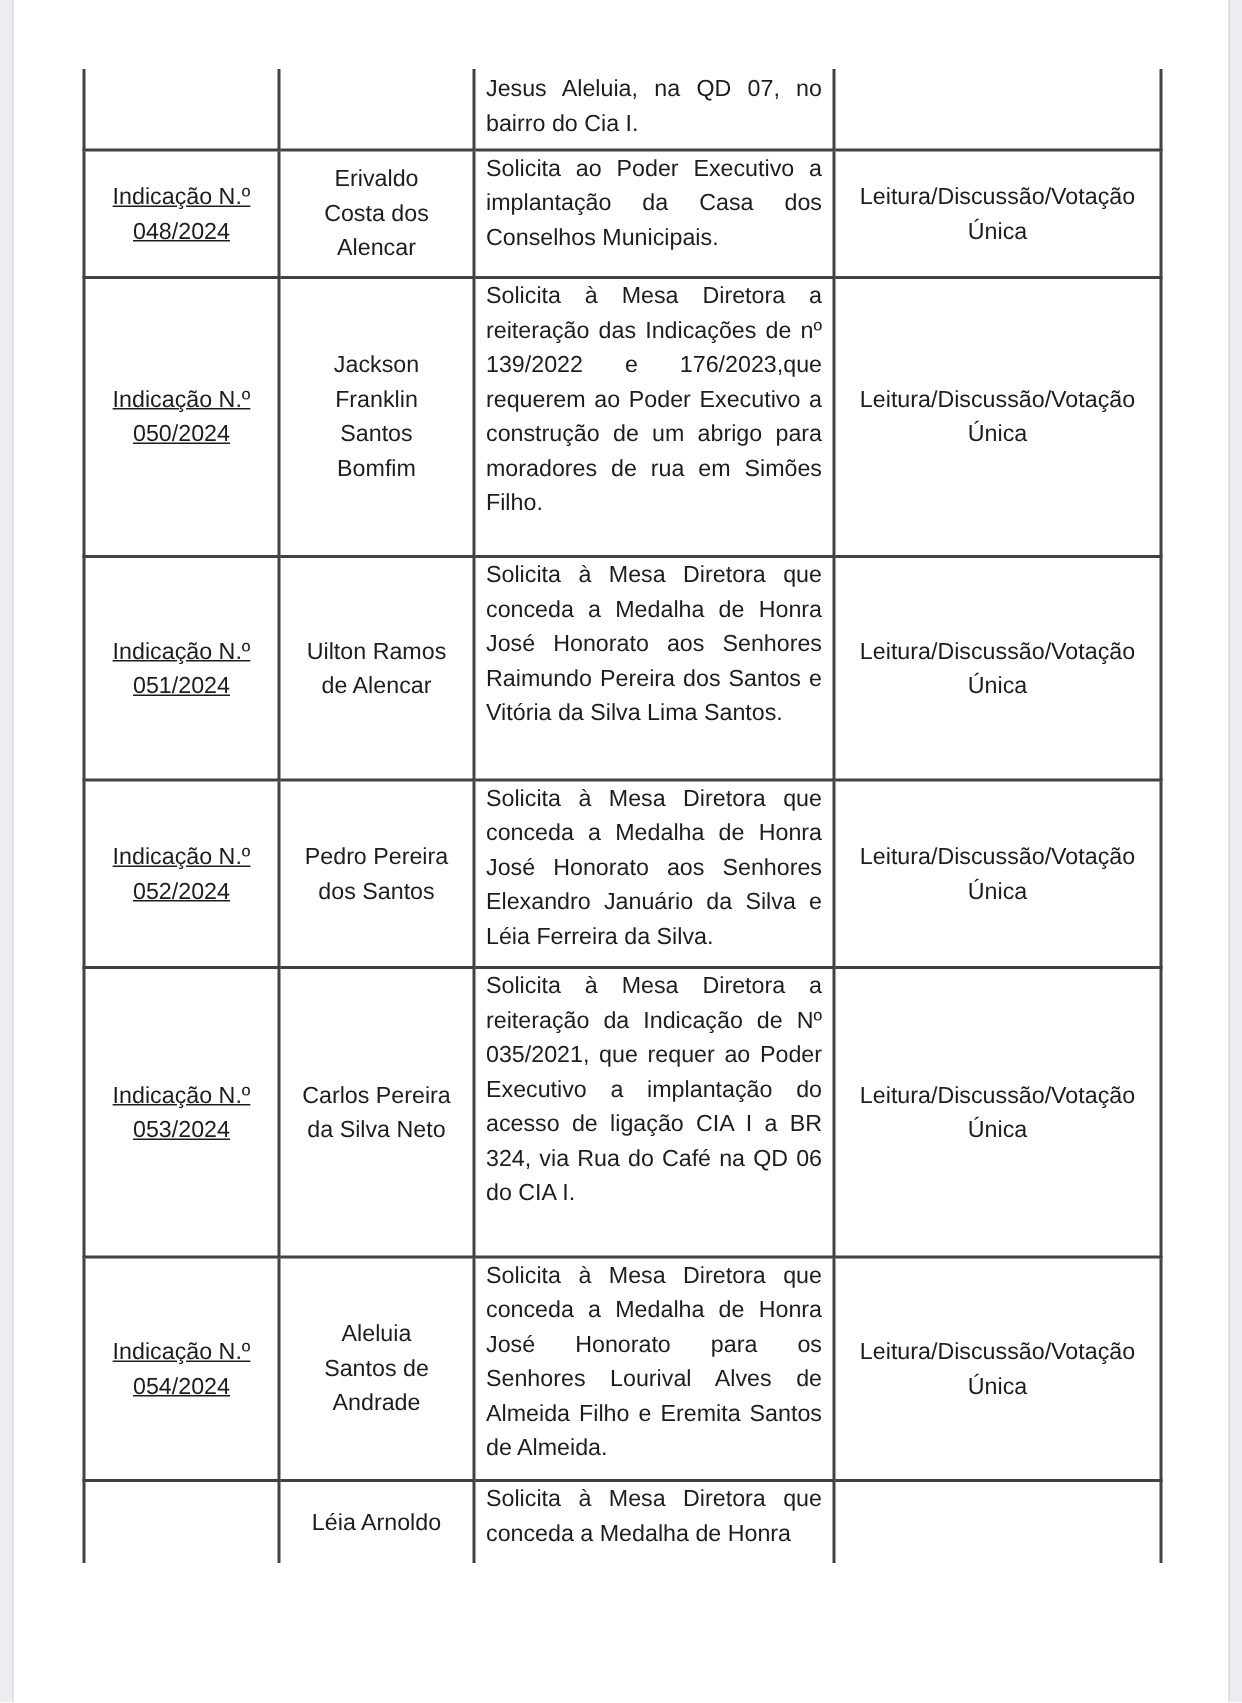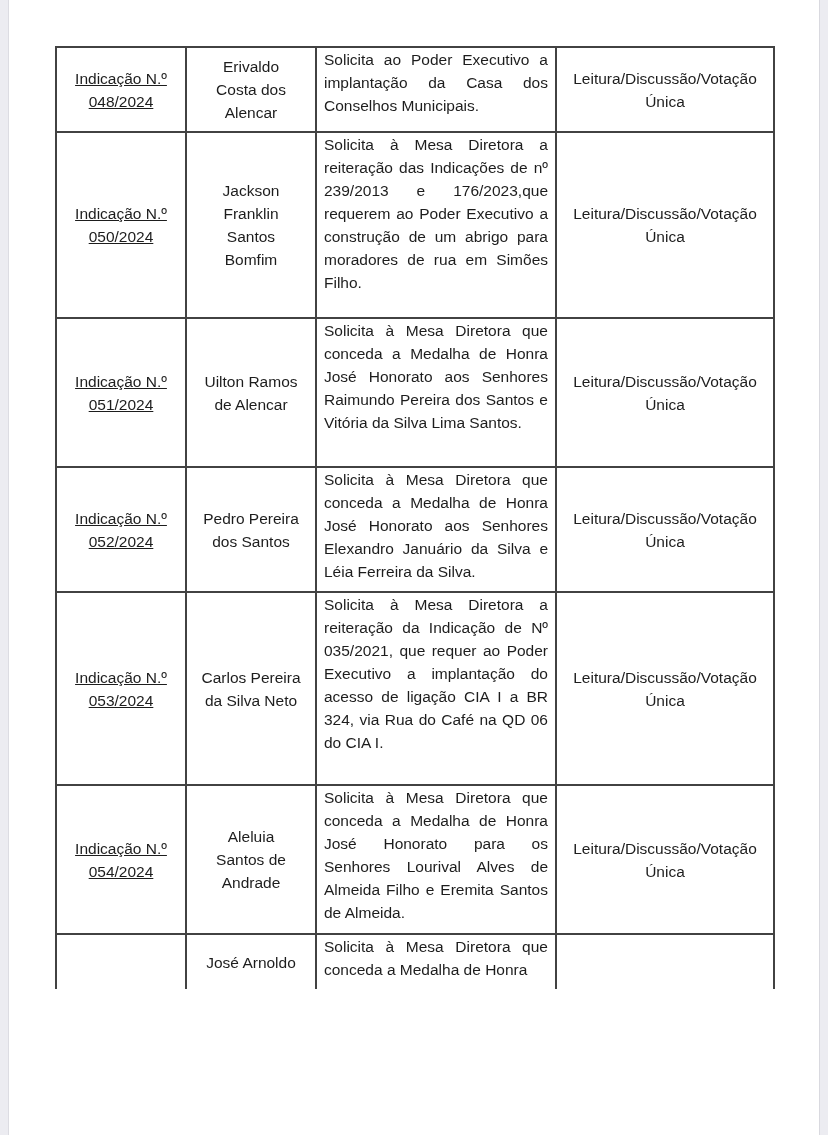--- a/index.html
+++ b/index.html
@@ -68,40 +68,46 @@
 
   <table class="pauta">
     <colgroup>
       <col style="width:130px">
       <col style="width:130px">
       <col style="width:240px">
       <col style="width:218px">
     </colgroup>
 
     <tbody>
+        <tr class="h0 row-frag-top">
+      <td class="c-id"><span class="id-link"></span></td>
+      <td class="c-author"></td>
+      <td class="c-desc">Jesus Aleluia, na QD 07, no bairro do Cia I.</td>
+      <td class="c-proc"></td>
+    </tr>
 
     <tr class="h1">
       <td class="c-id"><span class="id-link">Indicação N.º
 048/2024</span></td>
       <td class="c-author">Erivaldo
 Costa dos
 Alencar</td>
       <td class="c-desc">Solicita ao Poder Executivo a implantação da Casa dos Conselhos Municipais.</td>
       <td class="c-proc">Leitura/Discussão/Votação
 Única</td>
     </tr>
 
     <tr class="h2">
       <td class="c-id"><span class="id-link">Indicação N.º
 050/2024</span></td>
       <td class="c-author">Jackson
 Franklin
 Santos
 Bomfim</td>
-      <td class="c-desc">Solicita à Mesa Diretora a reiteração das Indicações de nº 239/2013 e 176/2023,que requerem ao Poder Executivo a construção de um abrigo para moradores de rua em Simões Filho.</td>
+      <td class="c-desc">Solicita à Mesa Diretora a reiteração das Indicações de nº 139/2022 e 176/2023,que requerem ao Poder Executivo a construção de um abrigo para moradores de rua em Simões Filho.</td>
       <td class="c-proc">Leitura/Discussão/Votação
 Única</td>
     </tr>
 
     <tr class="h3">
       <td class="c-id"><span class="id-link">Indicação N.º
 051/2024</span></td>
       <td class="c-author">Uilton Ramos
 de Alencar</td>
       <td class="c-desc">Solicita à Mesa Diretora que conceda a Medalha de Honra José Honorato aos Senhores Raimundo Pereira dos Santos e Vitória da Silva Lima Santos.</td>
@@ -135,19 +141,19 @@
       <td class="c-author">Aleluia
 Santos de
 Andrade</td>
       <td class="c-desc">Solicita à Mesa Diretora que conceda a Medalha de Honra José Honorato para os Senhores Lourival Alves de Almeida Filho e Eremita Santos de Almeida.</td>
       <td class="c-proc">Leitura/Discussão/Votação
 Única</td>
     </tr>
 
     <tr class="h7 row-frag-bottom">
       <td class="c-id"><span class="id-link"></span></td>
-      <td class="c-author">José Arnoldo</td>
+      <td class="c-author">Léia Arnoldo</td>
       <td class="c-desc">Solicita à Mesa Diretora que conceda a Medalha de Honra</td>
       <td class="c-proc"></td>
     </tr>
   </tbody>
     </table>
 </div>
 
 </body></html>

